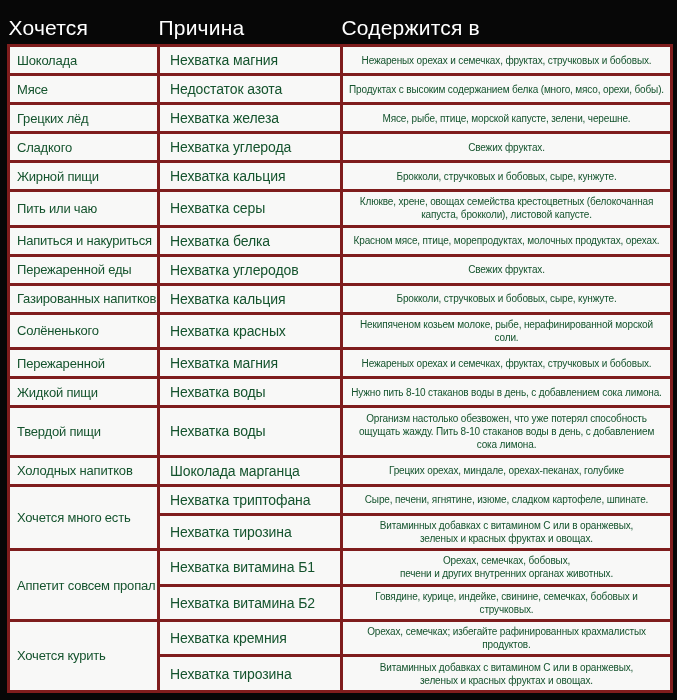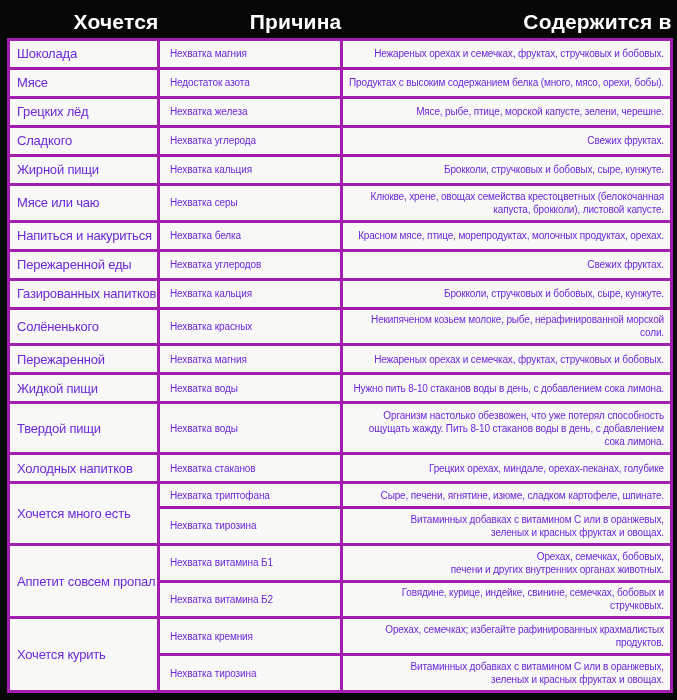--- a/index.html
+++ b/index.html
@@ -17,50 +17,50 @@
     table-layout: fixed;
   }
   col.col-want { width: 150px; }
   col.col-reason { width: 183px; }
   col.col-source { width: 330px; }
   thead tr { height: 34px; }
   thead th {
     background: transparent;
     color: #ffffff;
     font-size: 21px;
-    font-weight: bold;
-    text-align: right;
+    font-weight: normal;
+    text-align: left;
     border: 0;
-    padding: 10px 0 4px 0;
+    padding: 16px 0 4px 0;
     letter-spacing: 0.2px;
   }
   tbody td {
-    border: 3px solid #a21caf;
+    border: 3px solid #7f1d1d;
     background: #f8f8f7;
-    color: #6d28d9;
+    color: #14532d;
     vertical-align: middle;
   }
   td.c1 {
     font-size: 13px;
     letter-spacing: -0.2px;
     white-space: nowrap;
     padding: 4px 2px 4px 7px;
     overflow: hidden;
   }
   td.c2 {
-    font-size: 10px;
+    font-size: 14px;
     letter-spacing: -0.1px;
     white-space: nowrap;
     padding: 4px 2px 4px 10px;
     overflow: hidden;
   }
   td.c3 {
     font-size: 10px;
     letter-spacing: -0.15px;
-    text-align: right;
+    text-align: center;
     line-height: 1.3;
     padding: 2px 6px;
     white-space: pre-line;
   }
 </style>
 </head>
 <body>
 
 <div class="table-wrap">
   <table class="cravings">
@@ -96,21 +96,21 @@
         <td class="c1">Сладкого</td>
         <td class="c2">Нехватка углерода</td>
         <td class="c3">Свежих фруктах.</td>
       </tr>
       <tr>
         <td class="c1">Жирной пищи</td>
         <td class="c2">Нехватка кальция</td>
         <td class="c3">Брокколи, стручковых и бобовых, сыре, кунжуте.</td>
       </tr>
       <tr>
-        <td class="c1">Мясе или чаю</td>
+        <td class="c1">Пить или чаю</td>
         <td class="c2">Нехватка серы</td>
         <td class="c3">Клюкве, хрене, овощах семейства крестоцветных (белокочанная капуста, брокколи), листовой капусте.</td>
       </tr>
       <tr>
         <td class="c1">Напиться и накуриться</td>
         <td class="c2">Нехватка белка</td>
         <td class="c3">Красном мясе, птице, морепродуктах, молочных продуктах, орехах.</td>
       </tr>
       <tr>
         <td class="c1">Пережаренной еды</td>
@@ -137,21 +137,21 @@
         <td class="c2">Нехватка воды</td>
         <td class="c3">Нужно пить 8-10 стаканов воды в день, с добавлением сока лимона.</td>
       </tr>
       <tr>
         <td class="c1">Твердой пищи</td>
         <td class="c2">Нехватка воды</td>
         <td class="c3">Организм настолько обезвожен, что уже потерял способность ощущать жажду. Пить 8-10 стаканов воды в день, с добавлением сока лимона.</td>
       </tr>
       <tr>
         <td class="c1">Холодных напитков</td>
-        <td class="c2">Нехватка стаканов</td>
+        <td class="c2">Шоколада марганца</td>
         <td class="c3">Грецких орехах, миндале, орехах-пеканах, голубике</td>
       </tr>
       <tr>
         <td class="c1" rowspan="2">Хочется много есть</td>
         <td class="c2">Нехватка триптофана</td>
         <td class="c3">Сыре, печени, ягнятине, изюме, сладком картофеле, шпинате.</td>
       </tr>
       <tr>
         <td class="c2">Нехватка тирозина</td>
         <td class="c3">Витаминных добавках с витамином С или в оранжевых,

